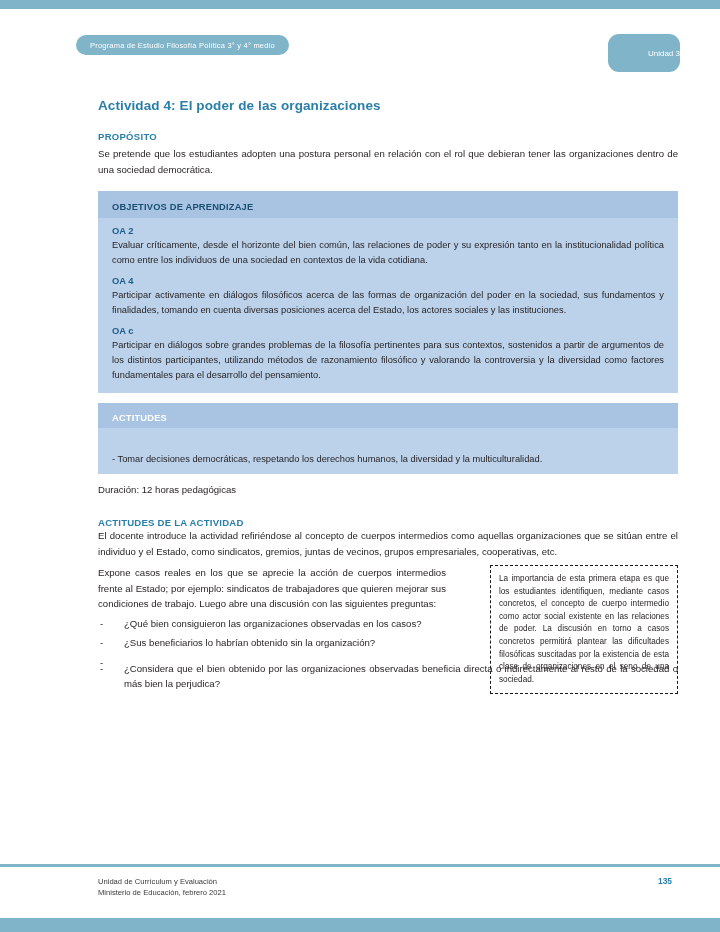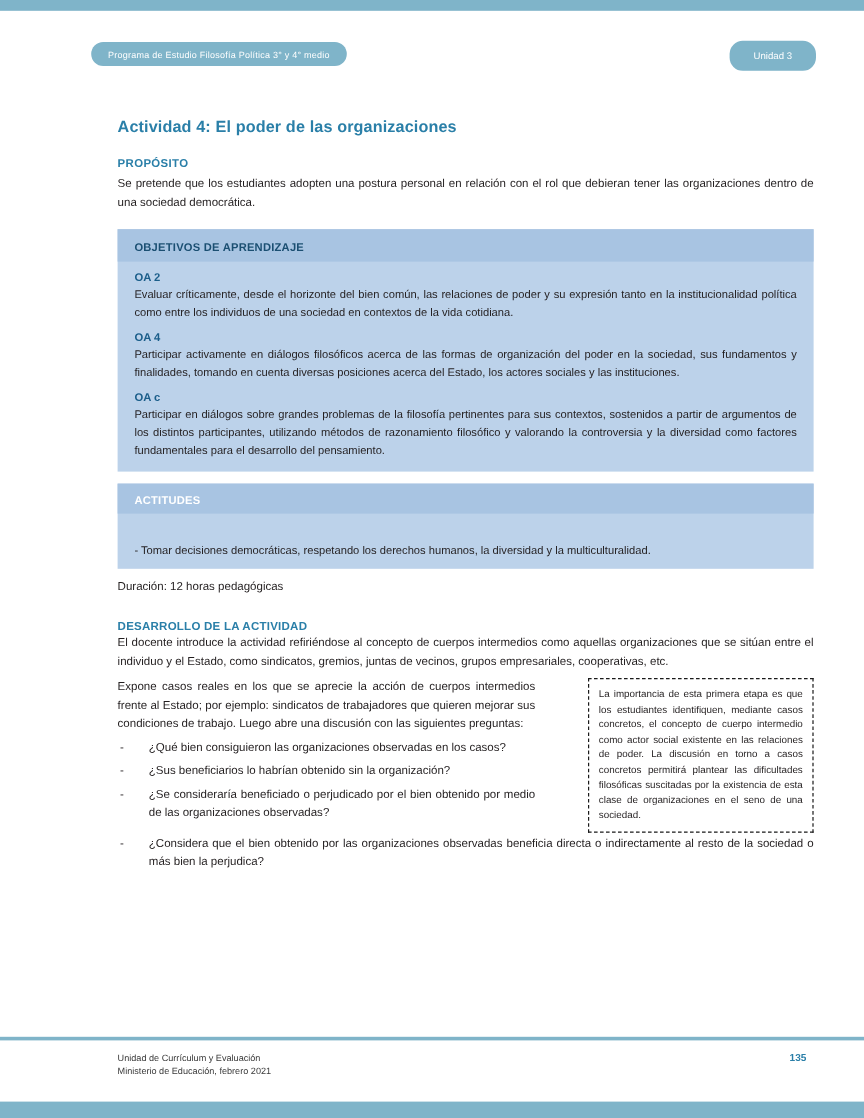--- a/index.html
+++ b/index.html
@@ -38,26 +38,26 @@
     font-size: 7.5px;
     color: #ffffff;
     letter-spacing: .2px;
     white-space: nowrap;
   }
   .unit-pill {
     position: absolute;
     top: 25px;
     right: 40px;
     width: 72px;
-    height: 25px;
+    height: 38px;
     background: #7fb4c9;
     border-radius: 11px;
     display: flex;
     align-items: center;
-    justify-content: center;
+    justify-content: flex-end;
   }
   .unit-pill span {
     font-size: 8px;
     color: #ffffff;
   }
 
   
   .page {
     position: absolute;
     top: 88px;
@@ -282,21 +282,21 @@
 
   <div class="act-box">
     <div class="act-header">
       <span>ACTITUDES</span>
     </div>
     <p class="act-text">- Tomar decisiones democráticas, respetando los derechos humanos, la diversidad y la multiculturalidad.</p>
   </div>
 
   <p class="duracion">Duración: 12 horas pedagógicas</p>
 
-  <div class="desarrollo">DESARROLLO DE LA ACTIVIDAD</div>
+  <div class="desarrollo">ACTITUDES DE LA ACTIVIDAD</div>
 
   <p class="body-text">El docente introduce la actividad refiriéndose al concepto de cuerpos intermedios como aquellas organizaciones que se sitúan entre el individuo y el Estado, como sindicatos, gremios, juntas de vecinos, grupos empresariales, cooperativas, etc.</p>
 
   <div class="cols">
     <aside class="aside">
       <p>La importancia de esta primera etapa es que los estudiantes identifiquen, mediante casos concretos, el concepto de cuerpo intermedio como actor social existente en las relaciones de poder. La discusión en torno a casos concretos permitirá plantear las dificultades filosóficas suscitadas por la existencia de esta clase de organizaciones en el seno de una sociedad.</p>
     </aside>
 
     <div class="left-col">
       <p class="body-text">Expone casos reales en los que se aprecie la acción de cuerpos intermedios frente al Estado; por ejemplo: sindicatos de trabajadores que quieren mejorar sus condiciones de trabajo. Luego abre una discusión con las siguientes preguntas:</p>
@@ -305,21 +305,20 @@
         <li>
           <span class="dash">-</span>
           <span>¿Qué bien consiguieron las organizaciones observadas en los casos?</span>
         </li>
         <li>
           <span class="dash">-</span>
           <span>¿Sus beneficiarios lo habrían obtenido sin la organización?</span>
         </li>
         <li>
           <span class="dash">-</span>
-          <span>¿Se consideraría beneficiado o perjudicado por el bien obtenido por medio de las organizaciones observadas?</span>
         </li>
       </ul>
     </div>
   </div>
 
   <ul class="dash-list" style="margin-top:10px;">
     <li class="full-width-item">
       <span class="dash">-</span>
       <span>¿Considera que el bien obtenido por las organizaciones observadas beneficia directa o indirectamente al resto de la sociedad o más bien la perjudica?</span>
     </li>

